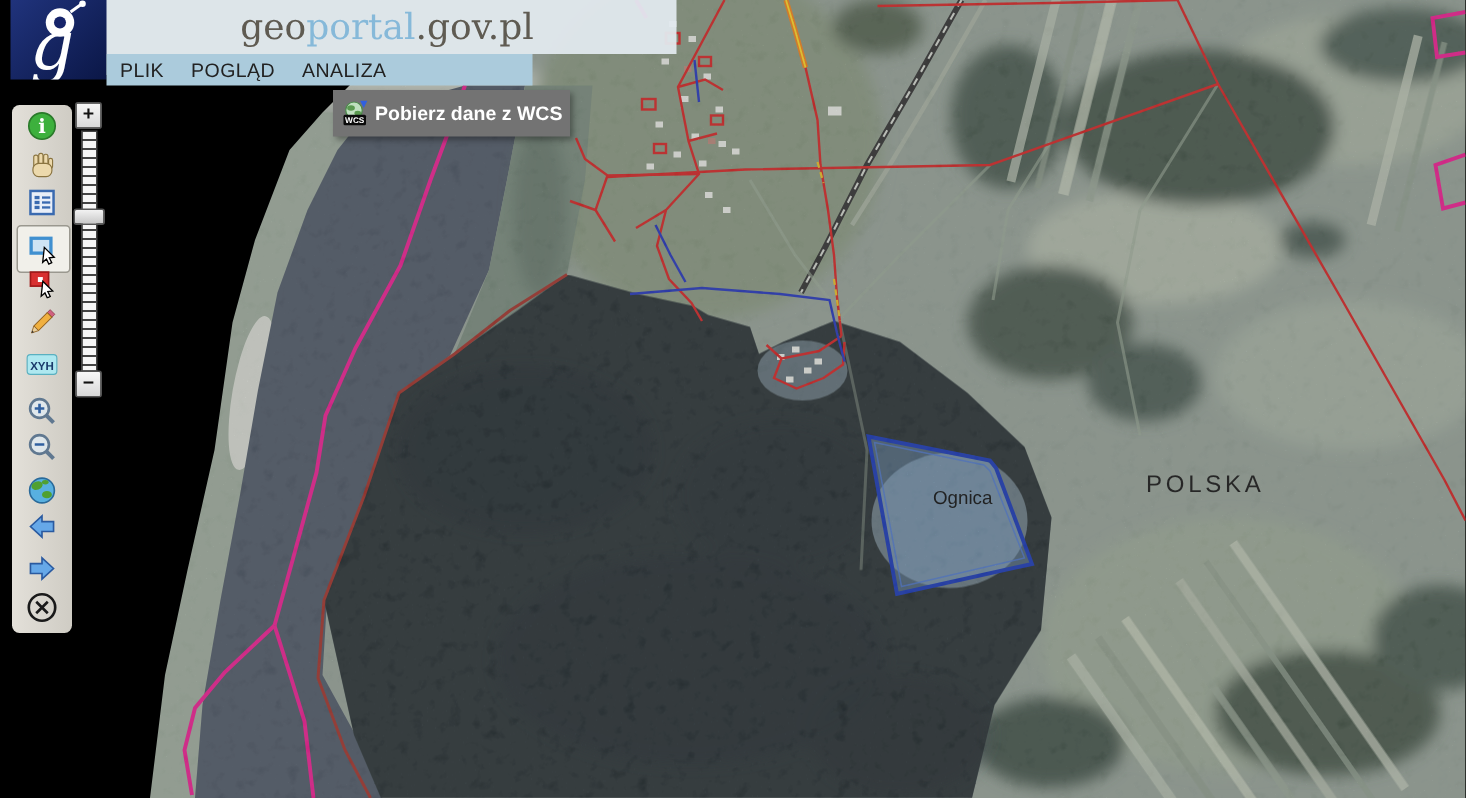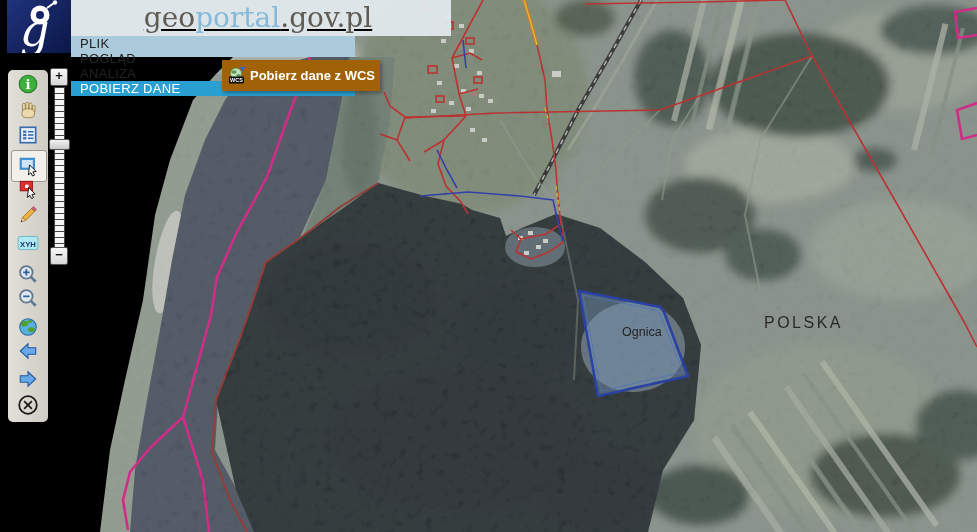--- a/index.html
+++ b/index.html
@@ -4,29 +4,29 @@
 <style>
   html,body{margin:0;padding:0;background:#000;}
   #stage{position:relative;width:977px;height:532px;overflow:hidden;background:#000;
          font-family:"Liberation Sans",sans-serif;}
   #mapsvg{position:absolute;left:0;top:0;z-index:0;cursor:crosshair;}
   
   .logo{position:absolute;left:7px;top:0;width:64px;height:53px;z-index:6;
         background:linear-gradient(135deg,#20337c,#0b1747);}
   .hdr{position:absolute;left:65px;top:0;width:386px;height:36px;z-index:5;
        background:rgba(226,234,239,0.94);display:flex;align-items:center;justify-content:center;}
-  .hdr .t{font-family:"DejaVu Serif",serif;font-size:28px;line-height:1;text-decoration:underline;}
+  .hdr .t{font-family:"DejaVu Serif",serif;font-size:24px;line-height:1;}
   .t-geo{color:#5f5b52;} .t-portal{color:#86b9d9;} .t-suffix{color:#5f5b52;}
   .menubar{position:absolute;left:71px;top:36px;width:284px;height:21px;z-index:6;
-           background:#abcbdc;display:flex;align-items:stretch;padding:0;flex-direction:column;}
+           background:#abcbdc;display:flex;align-items:stretch;padding:0;}
   .mi{display:flex;align-items:center;padding:0 9px;font-size:13px;color:#222;
       letter-spacing:.3px;cursor:pointer;white-space:nowrap;}
   .mi.active{background:#2aa0d2;color:#fff;}
   
-  .dd{position:absolute;left:222px;top:60px;width:158px;z-index:10;background:#a16207;
+  .dd{position:absolute;left:222px;top:60px;width:158px;z-index:10;background:#737373;
       padding:3px 0 4px 0;box-shadow:2px 2px 4px rgba(0,0,0,.35);}
   .dd-item{display:flex;align-items:center;height:24px;padding-left:6px;cursor:pointer;}
   .dd-item span.lbl{color:#fff;font-weight:bold;font-size:13px;margin-left:5px;white-space:nowrap;}
   
   .toolbar{position:absolute;left:8px;top:70px;width:40px;height:352px;z-index:6;
            background:linear-gradient(90deg,#e3e0d9,#cfccc4);border-radius:5px;
            box-shadow:1px 1px 3px rgba(0,0,0,.5);}
   .tool{position:absolute;left:9px;width:22px;height:22px;cursor:pointer;}
   .tool.active{left:3px;width:34px;height:30px;background:#f1f0ea;border:1px solid #9a988f;
                border-radius:3px;display:flex;align-items:center;justify-content:center;}
@@ -231,21 +231,20 @@
   </div>
 
   <div class="hdr">
     <div class="t"><span class="t-geo">geo</span><span class="t-portal">portal</span><span class="t-suffix">.gov.pl</span></div>
   </div>
 
   <div class="menubar">
     <div class="mi">PLIK</div>
     <div class="mi">POGLĄD</div>
     <div class="mi">ANALIZA</div>
-    <div class="mi active">POBIERZ DANE</div>
   </div>
 
   <div class="dd">
     <div class="dd-item">
       <svg width="17" height="17" viewBox="0 0 17 17">
         <circle cx="8" cy="6.5" r="5.5" fill="#bfe0bf" stroke="#4a8a4a" stroke-width="0.8"></circle>
         <ellipse cx="6" cy="5" rx="2.6" ry="1.8" fill="#5a9a50"></ellipse>
         <ellipse cx="10.5" cy="8.5" rx="2.2" ry="1.6" fill="#5a9a50"></ellipse>
         <path d="M12,0 L17,0 L14.5,5 Z" fill="#3060e0"></path>
         <rect x="1" y="9.5" width="15" height="7" rx="1" fill="#0a0a0a"></rect>

